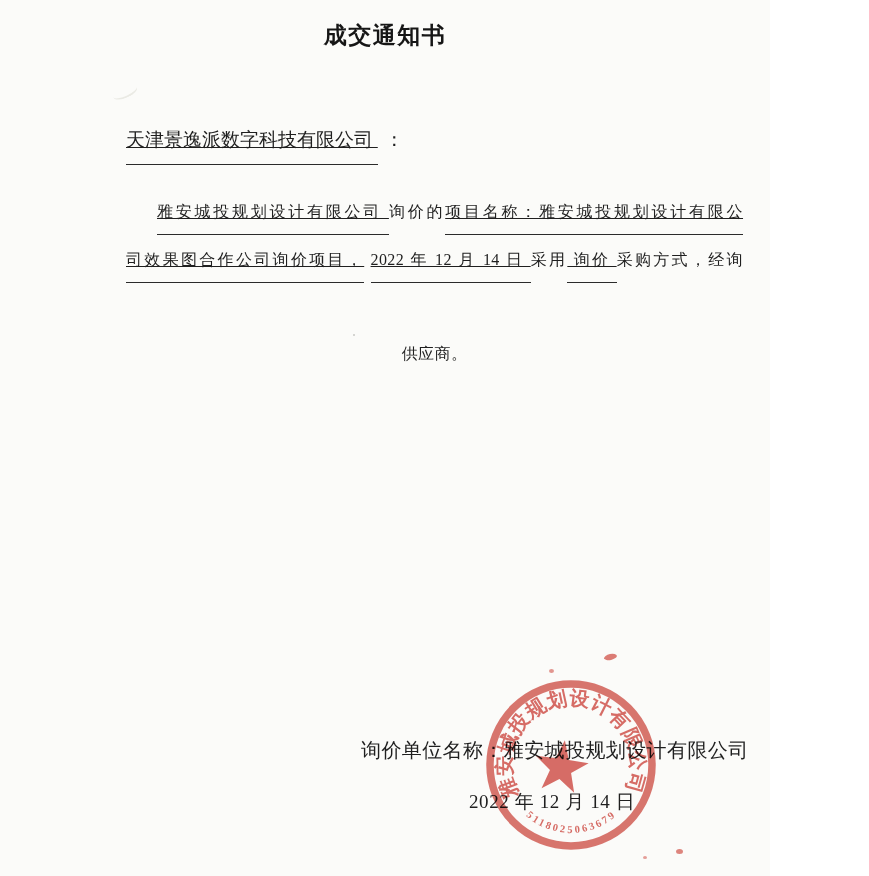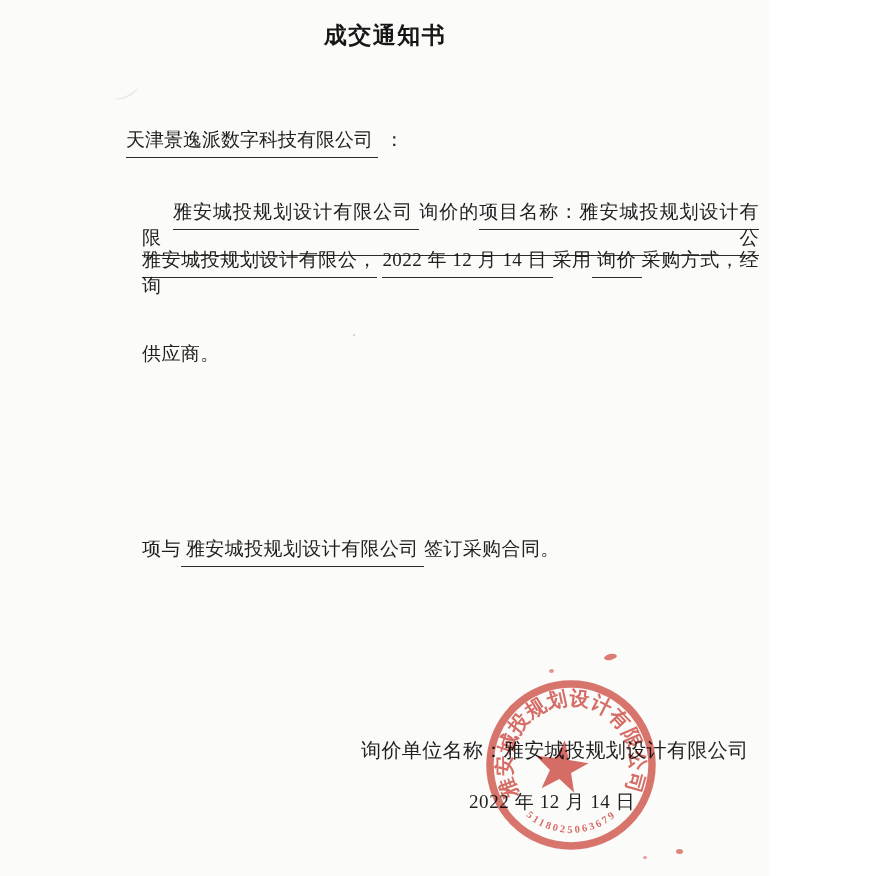--- a/index.html
+++ b/index.html
@@ -17,29 +17,28 @@
     font-size:23px;font-weight:bold;letter-spacing:1.5px;
     color:#161616;
   }
   .addressee{
     position:absolute;left:126px;top:127px;
     font-size:19px;white-space:nowrap;
   }
   .addressee .colon{margin-left:7px;}
   .bline{
     position:absolute;left:126px;width:617px;
-    font-size:19px;line-height:26px;
+    font-size:16px;line-height:26px;
     letter-spacing:0.4px;
     white-space:normal;
-    margin-left:16px;
   }
   .just{text-align:justify;text-align-last:justify;}
   .ind{text-indent:31px;}
-  .u{border-bottom:1.4px solid #2b2b2b;padding-bottom:7px;}
-  .l1{top:199px;} .l2{top:247px;} .l3{top:294px;} .l4{top:341px;}
+  .u{border-bottom:1.4px solid #2b2b2b;padding-bottom:14px;text-decoration:underline;}
+  .l1{top:199px;} .l2{top:247px;} .l3{top:294px;} .l4{top:341px;text-align:center;}
   .p2l1{top:488px;} .p2l2{top:536px;}
   .sigline{
     position:absolute;left:361px;top:737px;
     font-size:20px;white-space:nowrap;letter-spacing:0.4px;
   }
   .dateline{
     position:absolute;left:469px;top:789px;
     font-size:19px;white-space:nowrap;letter-spacing:0.6px;
   }
   .seal{
@@ -70,27 +69,26 @@
 <body>
 
 <div class="page">
 
   <div class="title">成交通知书</div>
 
   <div class="addressee"><span class="u">天津景逸派数字科技有限公司&nbsp;</span><span class="colon">：</span></div>
 
   <div class="bline l1 just ind"><span class="u">雅安城投规划设计有限公司&nbsp;</span><span>询价的</span><span class="u">项目名称：雅安城投规划设计有限公</span></div>
 
-  <div class="bline l2 just"><span class="u">雅安城投规划设计有限公，</span><span>&nbsp;</span><span class="u">2022 年 12 月 14 日&nbsp;</span><span>采用</span><span class="u">&nbsp;询价&nbsp;</span><span>采购方式，经询</span></div>
+  <div class="bline l2 just"><span class="u">司效果图合作公司询价项目，</span><span>&nbsp;</span><span class="u">2022 年 12 月 14 日&nbsp;</span><span>采用</span><span class="u">&nbsp;询价&nbsp;</span><span>采购方式，经询</span></div>
 
 
   <div class="bline l4"><span>供应商。</span></div>
 
 
-  <div class="bline p2l2"><span>项与</span><span class="u">&nbsp;雅安城投规划设计有限公司&nbsp;</span><span>签订采购合同。</span></div>
 
   <div class="sigline"><span>询价单位名称：</span><span>雅安城投规划设计有限公司</span></div>
 
   <div class="dateline">2022 年 12 月 14 日</div>
 
   <svg class="seal" viewBox="-110 -110 220 220" xmlns="http://www.w3.org/2000/svg">
     <defs>
       <path id="companyArc" d="M -51.96 30 A 60 60 0 1 1 51.96 30" fill="none"></path>
       <path id="numberArc" d="M -48.08 48.08 A 68 68 0 0 0 48.08 48.08" fill="none"></path>
     </defs>

